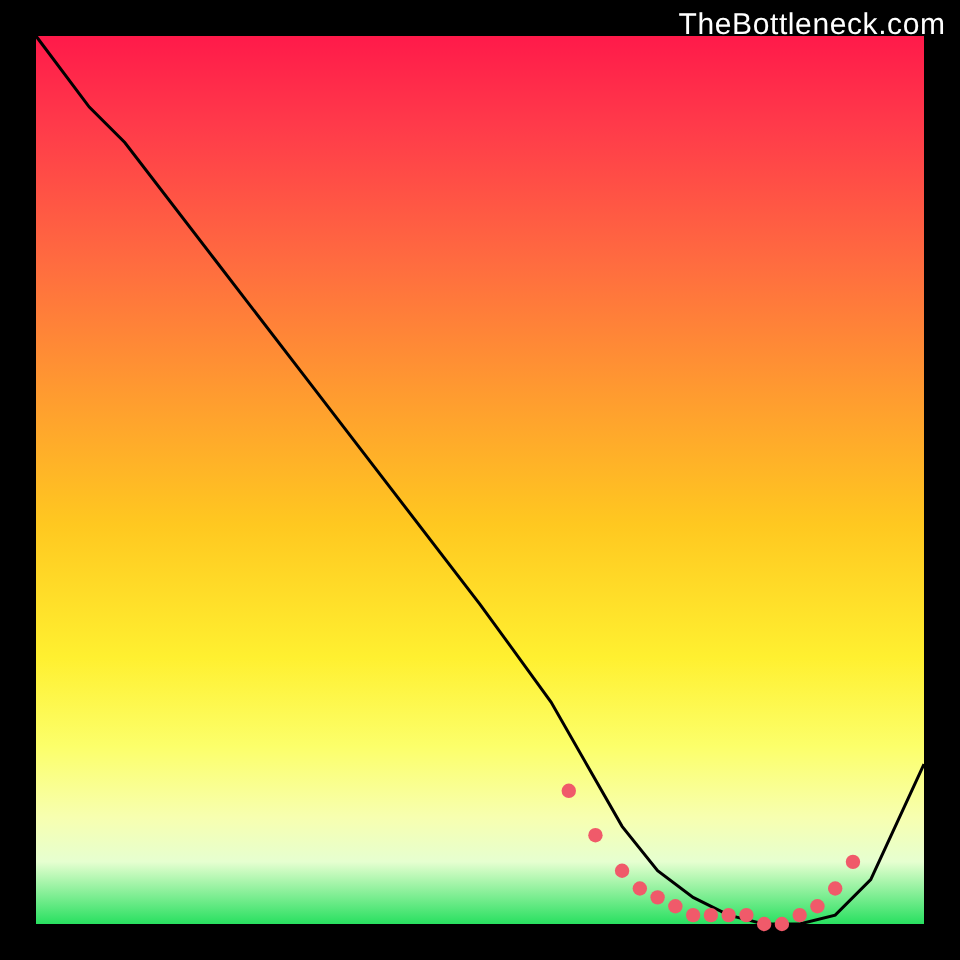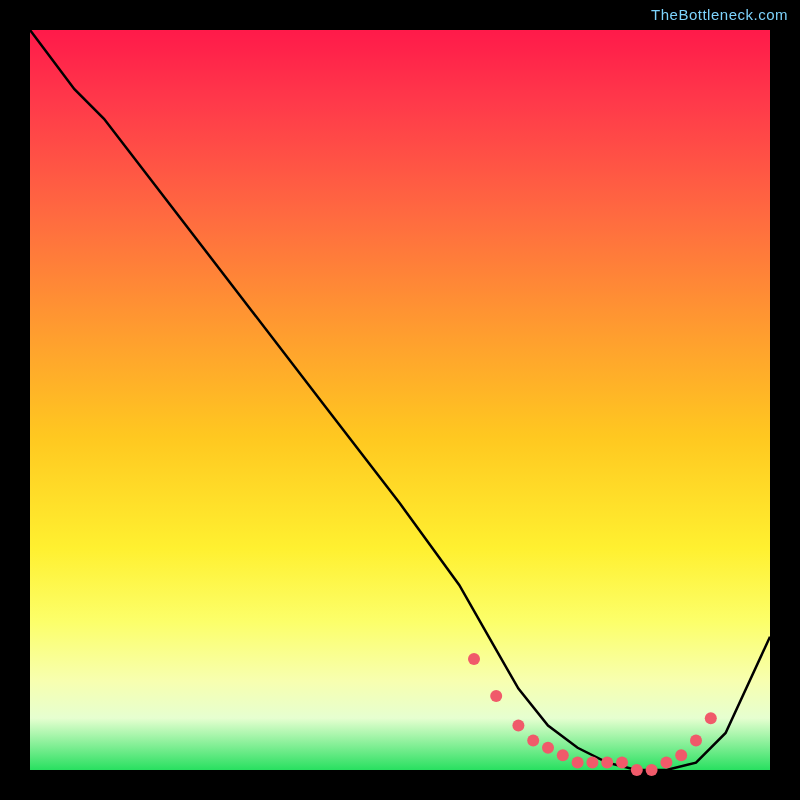--- a/index.html
+++ b/index.html
@@ -16,22 +16,22 @@
     top: 0;
     left: 0;
     width: 800px;
     height: 800px;
     background: #000;
   }
   .watermark {
     position: absolute;
     top: 6px;
     right: 12px;
-    color: #7dd3fc;
-    font-size: 15px;
+    color: #ffffff;
+    font-size: 25px;
     font-weight: 500;
     letter-spacing: 0.5px;
     z-index: 5;
   }
   .plot {
     position: absolute;
     top: 30px;
     left: 30px;
     width: 740px;
     height: 740px;

